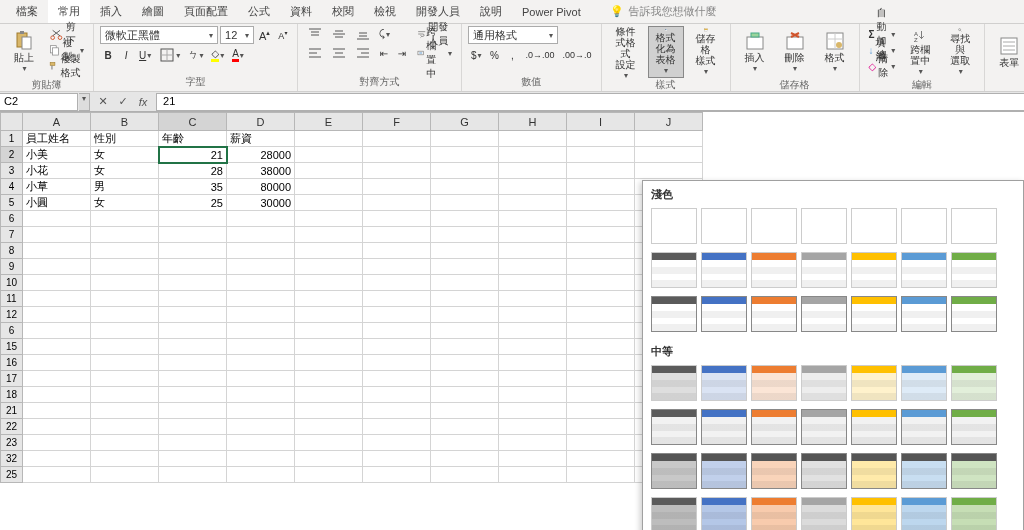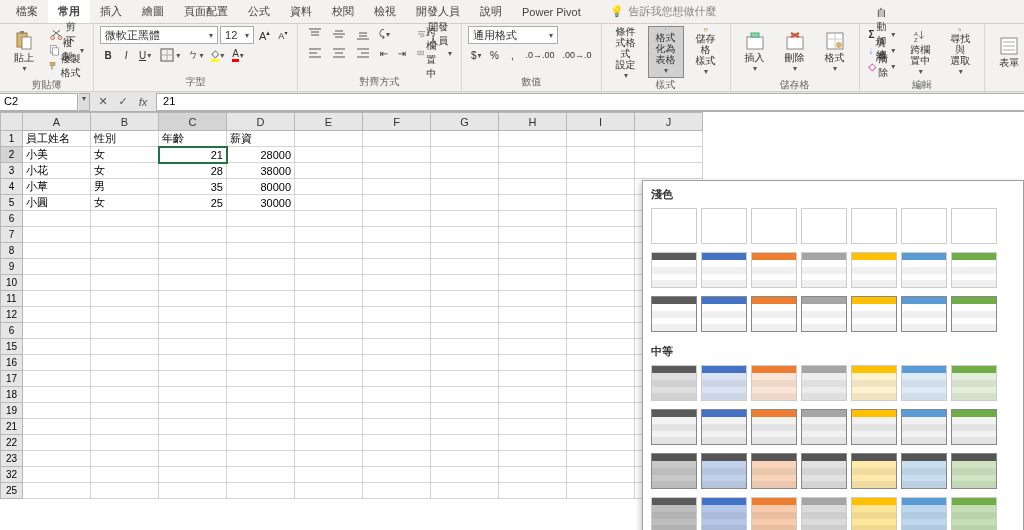--- a/index.html
+++ b/index.html
@@ -1,21 +1,21 @@
 <!DOCTYPE html>
 <html><head>
 <meta charset="utf-8">
 <style>
   * { box-sizing: border-box; margin: 0; padding: 0; }
   body { font-family: "Microsoft JhengHei", "微軟正黑體", sans-serif; font-size: 11px; background: #fff; width: 1024px; height: 530px; overflow: hidden; }
 
   
   .tabs { display: flex; align-items: center; background: #f3f2f1; height: 24px; padding-left: 6px; border-bottom: 1px solid #d0cfce; }
   .tab { padding: 4px 10px; color: #444; cursor: pointer; }
-  .tab.active { background: #fff; font-weight: bold; }
+  .tab.active { background: #fff; font-weight: normal; }
   .tell-me { margin-left: 20px; color: #888; display: flex; align-items: center; gap: 4px; }
 
   
   .ribbon { display: flex; background: #f3f2f1; height: 68px; border-bottom: 1px solid #d0cfce; font-size: 10px; color: #333; }
   .group { border-right: 1px solid #d8d7d6; padding: 2px 6px; display: flex; flex-direction: column; justify-content: space-between; position: relative; }
   .group-label { text-align: center; font-size: 10px; color: #666; padding-top: 2px; }
   .group-content { display: flex; align-items: flex-start; gap: 4px; height: 50px; }
   .stack { display: flex; flex-direction: column; gap: 0; }
   .row { display: flex; align-items: center; gap: 2px; }
   .btn { padding: 1px 3px; cursor: pointer; display: flex; align-items: center; justify-content: center; min-width: 16px; height: 16px; }
@@ -653,33 +653,20 @@
         <div class="cell"></div>
         <div class="cell"></div>
         <div class="cell"></div>
         <div class="cell"></div>
         <div class="cell"></div>
         <div class="cell"></div>
         <div class="cell"></div>
         <div class="cell"></div>
       </div>
       <div class="body-row">
-        <div class="row-hdr">19</div>
-        <div class="cell"></div>
-        <div class="cell"></div>
-        <div class="cell"></div>
-        <div class="cell"></div>
-        <div class="cell"></div>
-        <div class="cell"></div>
-        <div class="cell"></div>
-        <div class="cell"></div>
-        <div class="cell"></div>
-        <div class="cell"></div>
-      </div>
-      <div class="body-row">
         <div class="row-hdr">21</div>
         <div class="cell"></div>
         <div class="cell"></div>
         <div class="cell"></div>
         <div class="cell"></div>
         <div class="cell"></div>
         <div class="cell"></div>
         <div class="cell"></div>
         <div class="cell"></div>
         <div class="cell"></div>

